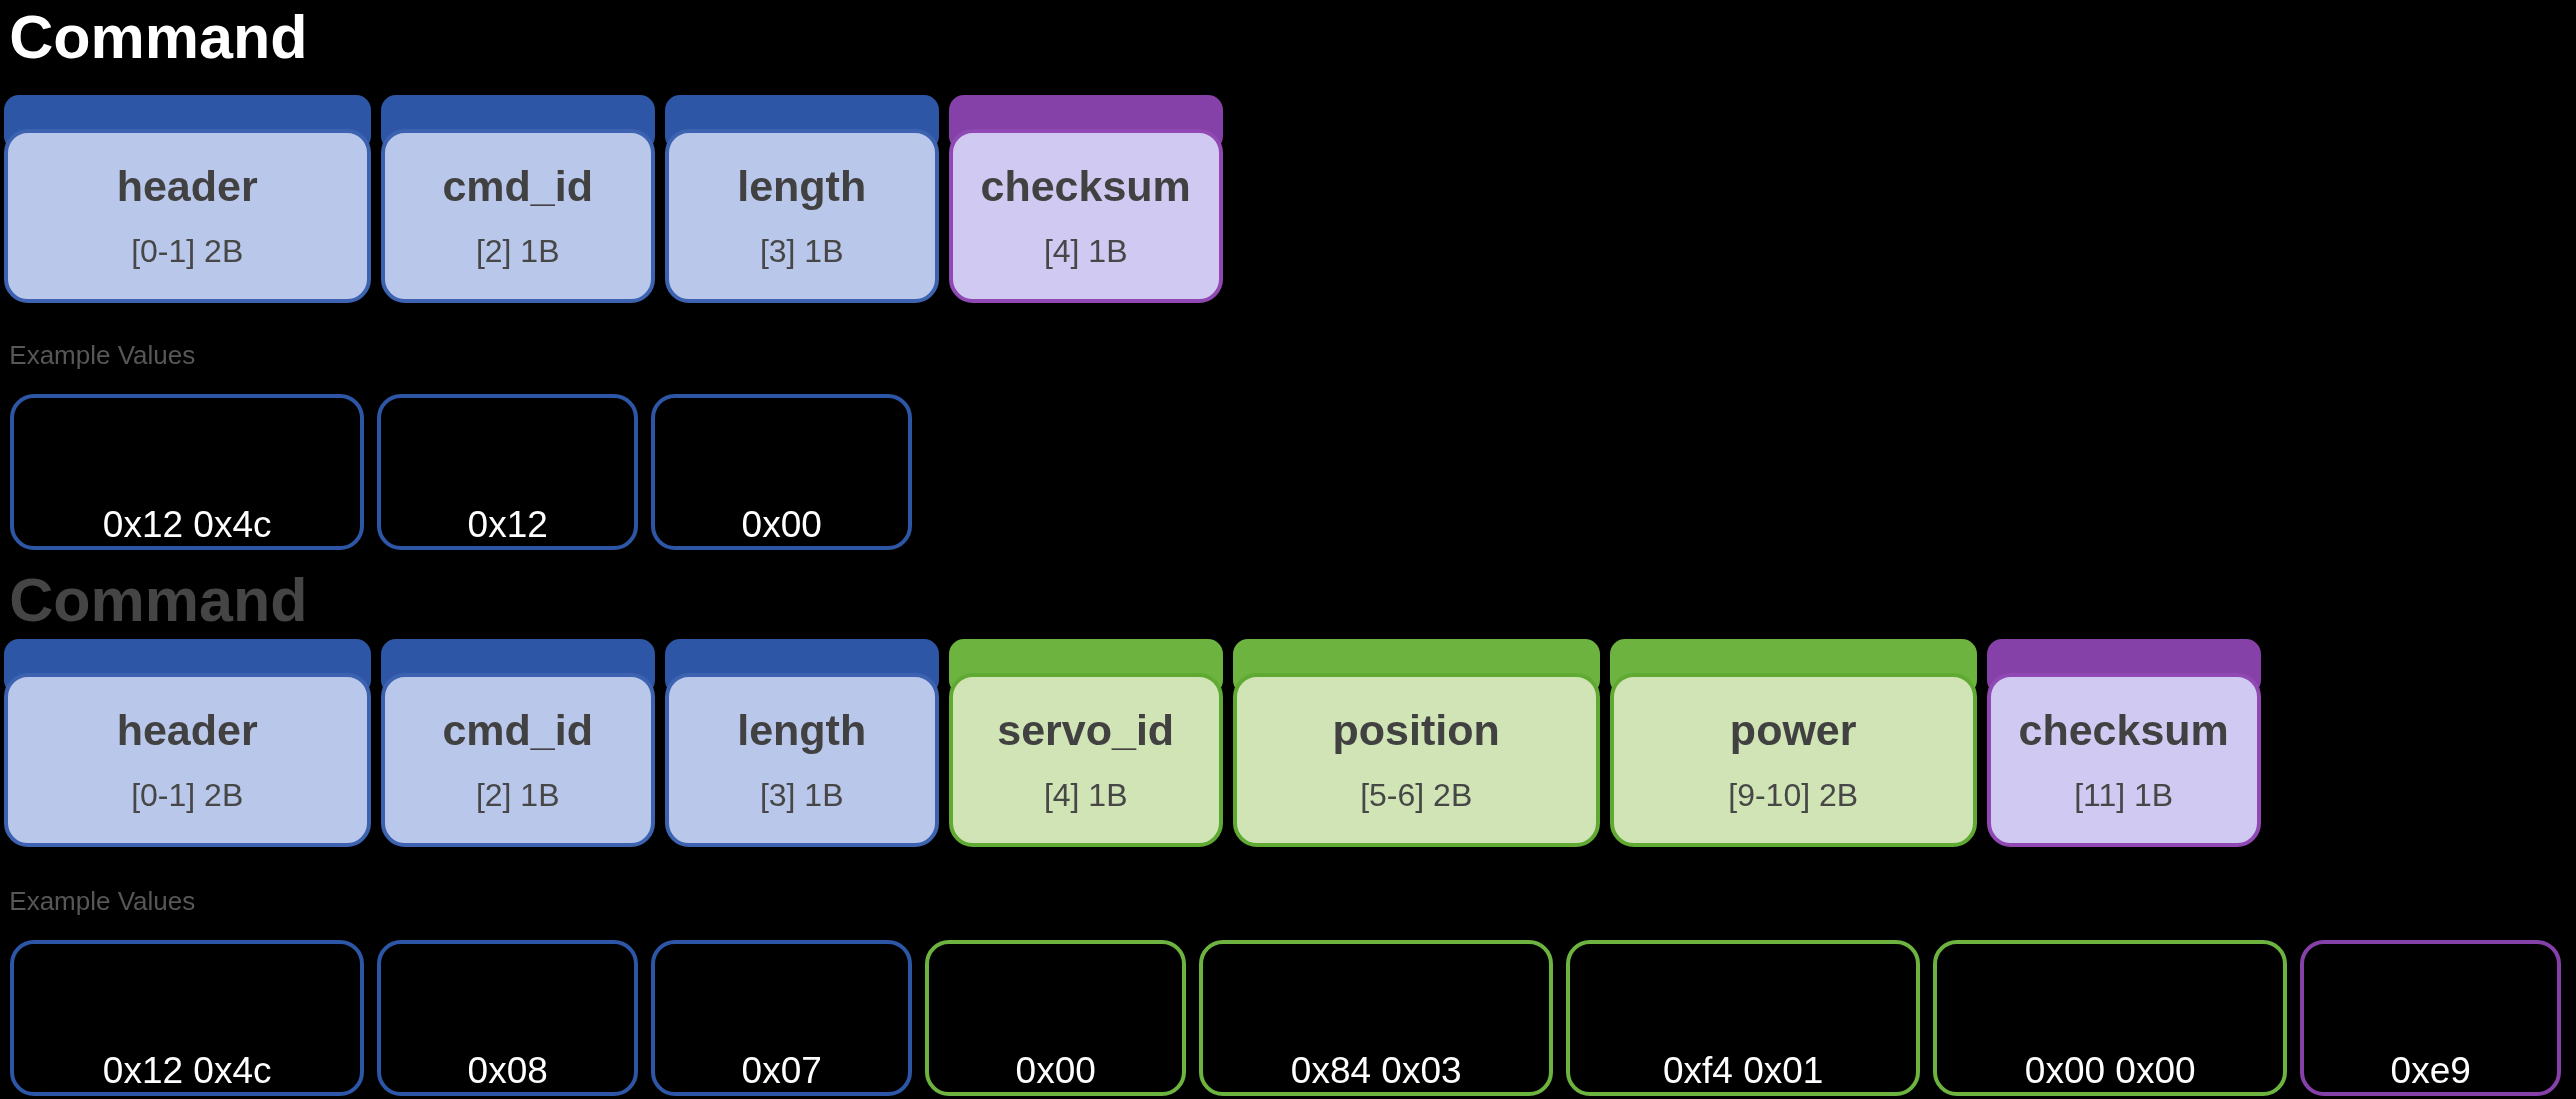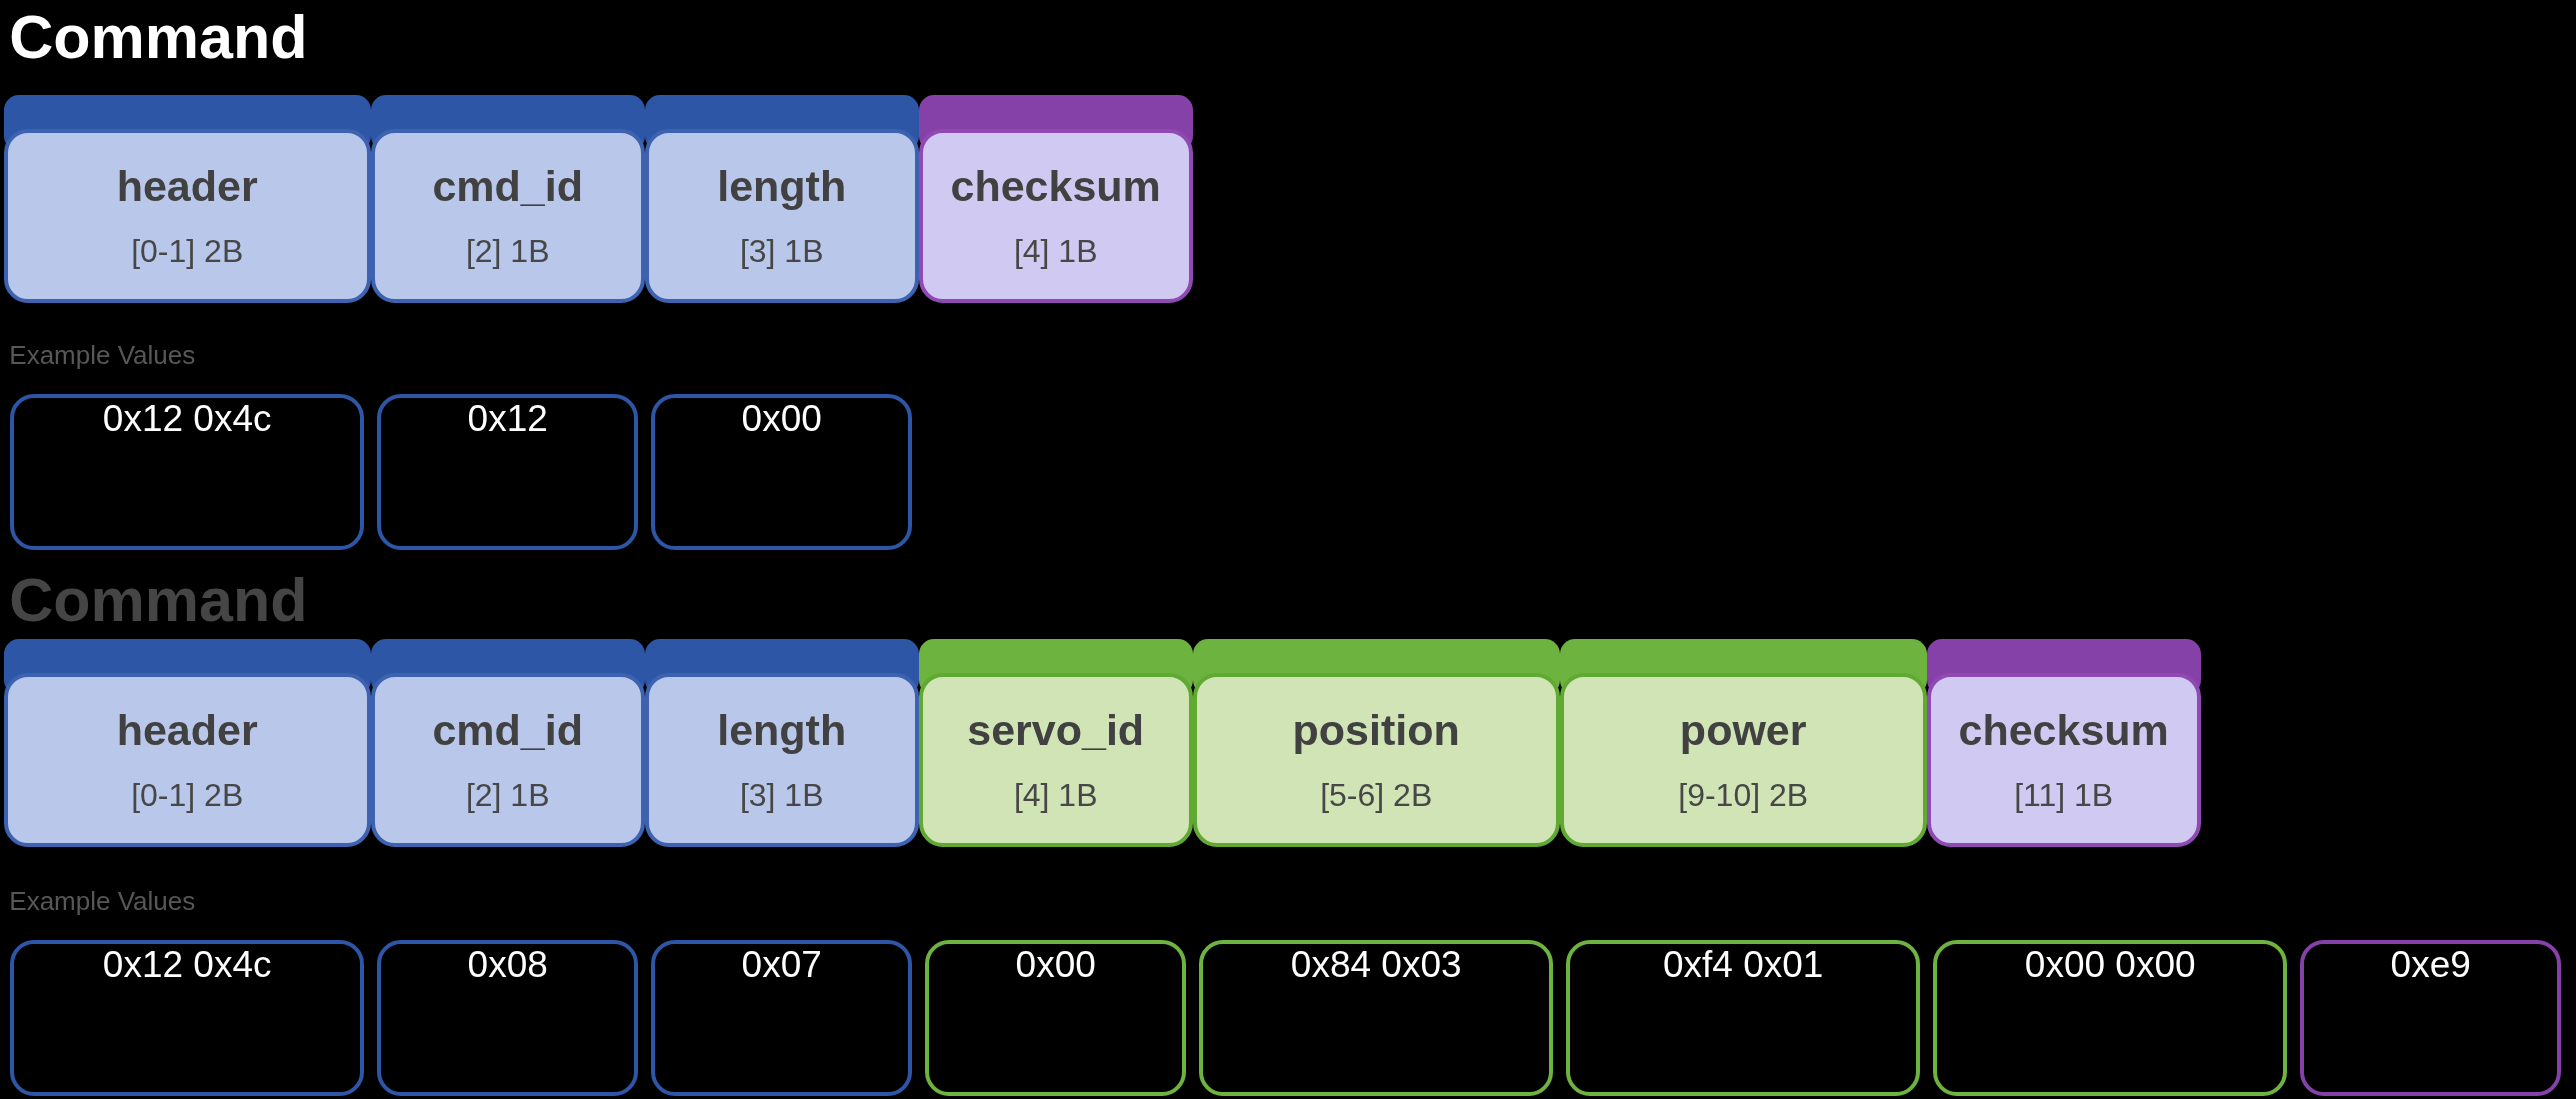--- a/index.html
+++ b/index.html
@@ -27,21 +27,21 @@
     font-weight: 700;
     white-space: nowrap;
   }
   .section + .section .section-title { margin-top: 26px; }
 
   .row {
     display: flex;
     padding-left: 3.7px;
     align-items: flex-start;
   }
-  .fields-row  { margin-top: 34px; }
+  .fields-row  { margin-top: 34px; gap: 10px; }
   .section + .section .fields-row { margin-top: 15px; }
   .values-row  { margin-top: 15px; }
 
   .example-label {
     margin: 28px 0 0 9.3px;
     font-size: 26px;
     line-height: 48px;
     color: var(--label-gray, #575757);
     white-space: nowrap;
   }
@@ -95,21 +95,21 @@
   }
 
   
   .value-box {
     margin: 0 6.5px;
     height: 156px;
     border: 4.7px solid var(--tab);
     border-radius: 24px;
     background: #000;
     display: flex;
-    align-items: flex-start;
+    align-items: flex-end;
     justify-content: center;
   }
   .vtext {
     font-size: 37px;
     color: var(--value-text, #ffffff);
     white-space: nowrap;
   }
 </style>
 </head>
 <body>

